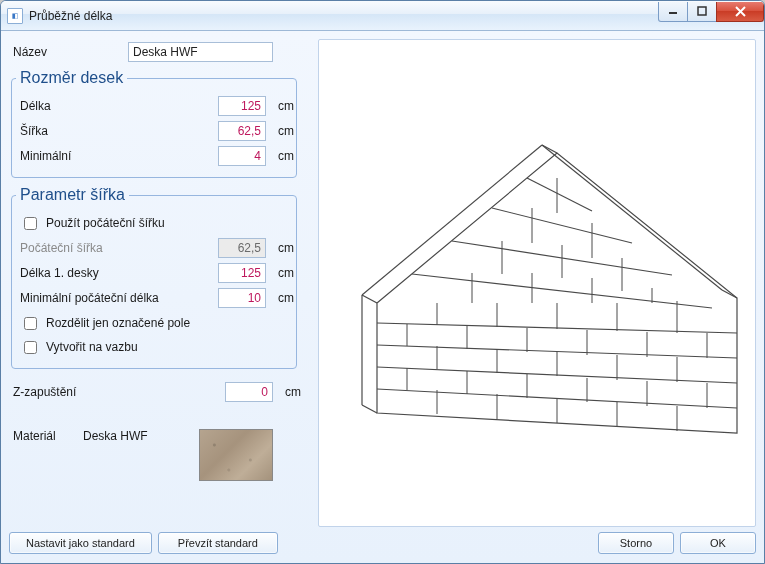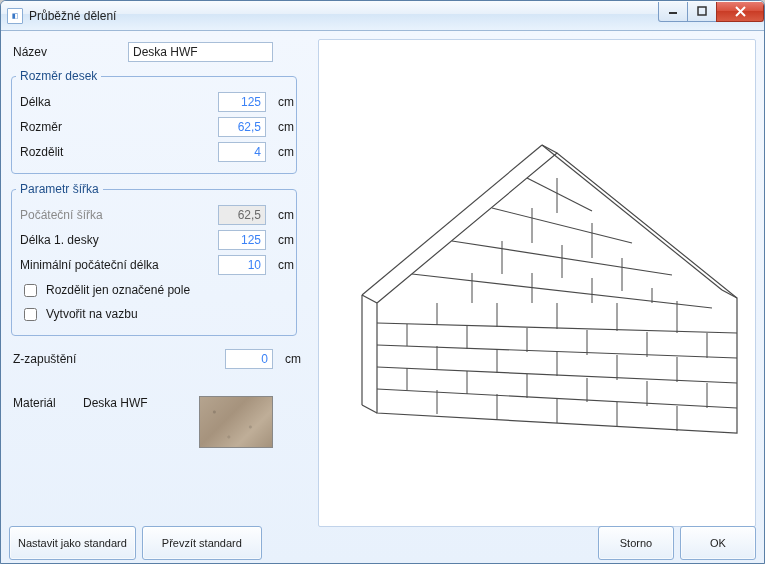--- a/index.html
+++ b/index.html
@@ -44,59 +44,59 @@
   .row { display: flex; align-items: center; height: 24px; margin: 1px 4px; }
   .row label { flex: 1; }
   .row .suffix { width: 22px; padding-left: 12px; }
   .row .disabled { color: #8a8a8a; }
   .text-input {
     width: 145px; height: 20px; border: 1px solid #a8bed8; background: #fff;
     font-size: 12px; padding: 1px 4px; color: #222;
   }
   .num-input {
     width: 48px; height: 20px; border: 1px solid #a8bed8; background: #fff;
-    font-size: 12px; padding: 1px 4px; text-align: right; color: #3b82f6;
+    font-size: 12px; padding: 1px 4px; text-align: right; color: #be185d;
   }
   .num-input[readonly] { background: #ebebeb; color: #6b6b6b; }
   fieldset {
     border: 1px solid #97b6df; border-radius: 4px; margin: 4px 2px; padding: 6px 4px 8px;
   }
-  legend { font-size: 12px; color: #1f4f8b; padding: 0 4px; }
+  legend { font-size: 16px; color: #1f4f8b; padding: 0 4px; }
   .cbrow { display: flex; align-items: center; height: 22px; margin: 2px 4px; gap: 6px; }
   .cbrow input[type="checkbox"] { width: 13px; height: 13px; }
   .material-swatch {
     width: 74px; height: 52px; border: 1px solid #888;
     background:
       radial-gradient(circle at 20% 30%, rgba(0,0,0,0.15) 1px, transparent 2px),
       radial-gradient(circle at 70% 60%, rgba(0,0,0,0.12) 1px, transparent 2px),
       radial-gradient(circle at 40% 80%, rgba(0,0,0,0.1) 1px, transparent 2px),
       linear-gradient(135deg, #b5a48f, #a6937d 40%, #bfae98 70%, #a4927c);
   }
   .preview {
     flex: 1; background: #fff; border: 1px solid #c1d3ea; border-radius: 2px;
     display: flex; align-items: center; justify-content: center;
   }
   .bottom-bar { height: 28px; display: flex; align-items: center; padding-top: 4px; gap: 6px; }
   .btn {
-    height: 34px; border: 1px solid #8caed6; border-radius: 3px;
+    height: 22px; border: 1px solid #8caed6; border-radius: 3px;
     background: linear-gradient(to bottom, #fdfeff, #e7f0fa);
-    font-size: 11px; color: #222; padding: 0 8px; cursor: default;
+    font-size: 11px; color: #222; padding: 0 16px; cursor: default;
     box-shadow: inset 0 0 0 1px rgba(255,255,255,0.6);
   }
   .btn.wide { min-width: 120px; }
   .btn.small { min-width: 76px; }
   .spacer { flex: 1; }
 </style>
 </head>
 <body>
 
 <div class="window">
   <div class="titlebar">
     <div class="icon-box">◧</div>
-    <div class="title">Průběžné dělení</div>
+    <div class="title">Průběžné délka</div>
     <div class="win-controls">
       <div class="win-btn min">
         <svg width="10" height="10">
             <line x1="1" y1="7" x2="9" y2="7" stroke="#333" stroke-width="2"></line>
           </svg>
       </div>
       <div class="win-btn">
         <svg width="10" height="10">
             <rect x="1" y="1" width="8" height="8" fill="none" stroke="#333" stroke-width="1.5"></rect>
           </svg>
@@ -121,33 +121,37 @@
         </div>
 
         <fieldset>
           <legend>Rozměr desek</legend>
           <div class="row">
             <label>Délka</label>
             <input class="num-input" value="125" style="">
             <span class="suffix">cm</span>
           </div>
           <div class="row">
-            <label>Rozměr</label>
+            <label>Šířka</label>
             <input class="num-input" value="62,5" style="">
             <span class="suffix">cm</span>
           </div>
           <div class="row">
-            <label>Rozdělit</label>
+            <label>Minimální</label>
             <input class="num-input" value="4" style="">
             <span class="suffix">cm</span>
           </div>
         </fieldset>
 
         <fieldset>
           <legend>Parametr šířka</legend>
+          <div class="cbrow">
+            <input type="checkbox" style="">
+            <span>Použít počáteční šířku</span>
+          </div>
           <div class="row">
             <label class="disabled">Počáteční šířka</label>
             <input class="num-input" readonly="" value="62,5" style="">
             <span class="suffix">cm</span>
           </div>
           <div class="row">
             <label>Délka 1. desky</label>
             <input class="num-input" value="125" style="">
             <span class="suffix">cm</span>
           </div>

